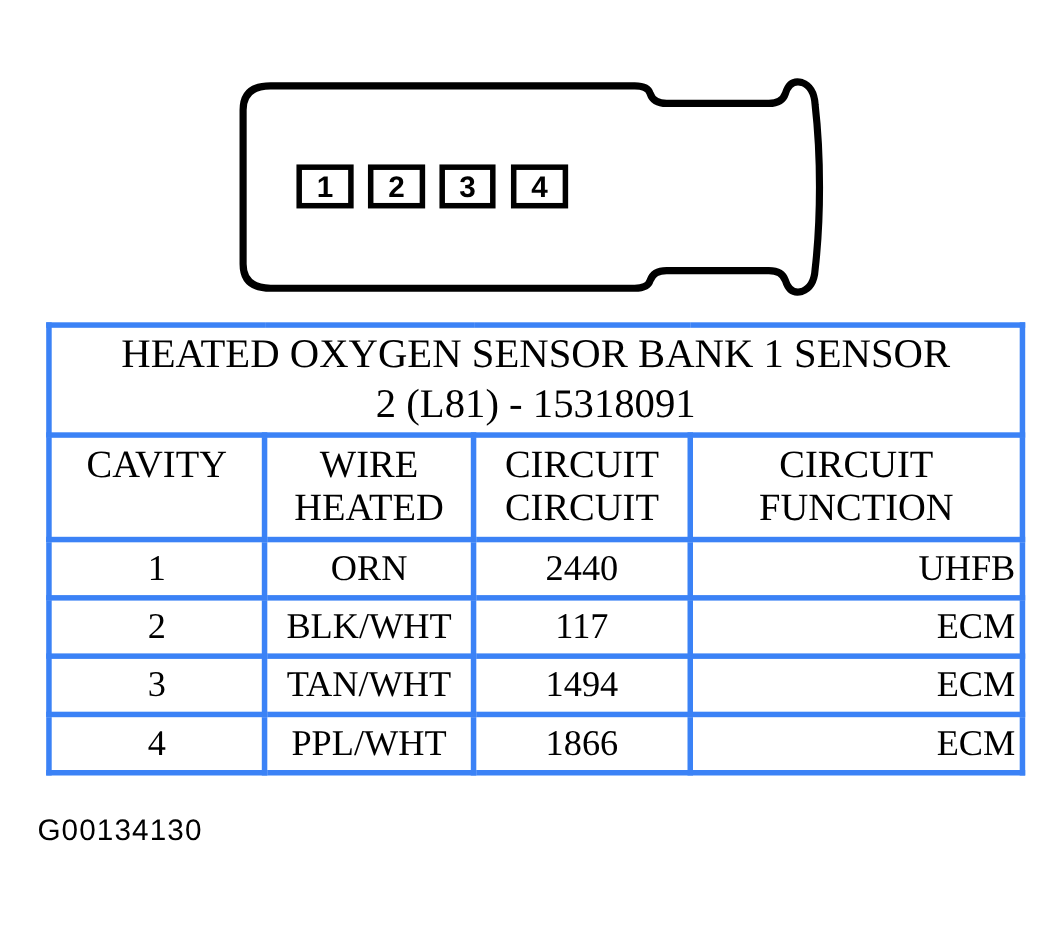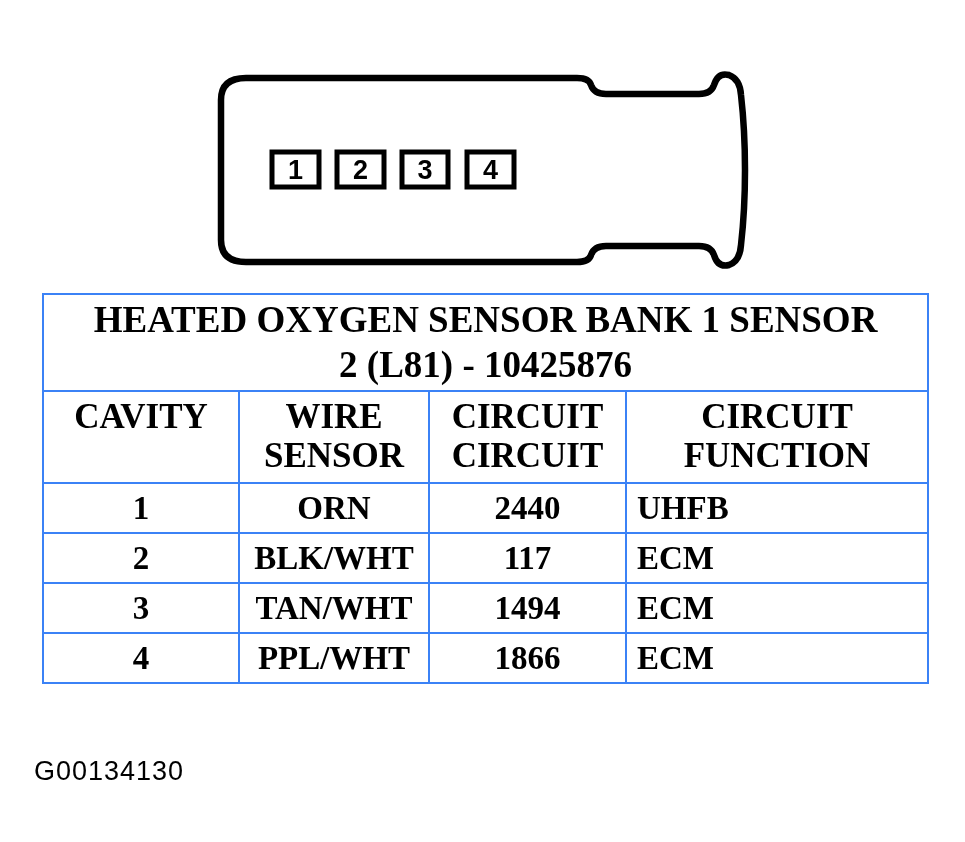--- a/index.html
+++ b/index.html
@@ -34,23 +34,23 @@
   
   table.pinout {
     position: absolute;
     left: 42px;
     top: 293px;
     width: 885px;
     border-collapse: collapse;
     table-layout: fixed;
   }
   table.pinout th, table.pinout td {
-    border: 2px solid #3b82f6;
+    border: 5px solid #3b82f6;
     font-family: "Liberation Serif", serif;
-    font-weight: bold;
+    font-weight: normal;
     overflow: hidden;
   }
   .title-cell {
     height: 91px;
     text-align: center;
     vertical-align: middle;
     font-size: 37px;
     line-height: 1.2;
     padding: 2px 4px;
   }
@@ -63,34 +63,33 @@
     padding: 5px 6px 0 6px;
   }
   .data-cell {
     height: 48px;
     font-size: 33px;
     text-align: center;
     vertical-align: middle;
     padding: 0 4px;
   }
   .data-cell.fn {
-    text-align: left;
+    text-align: right;
     padding-left: 10px;
   }
 
   
   .fig-code {
     position: absolute;
     left: 34px;
     top: 740px;
     font-family: "Liberation Sans", sans-serif;
     font-size: 27px;
     letter-spacing: 1px;
     color: #000000;
-    margin-top: 16px;
   }
 </style>
 </head>
 <body>
 
 <div class="page">
 
   <svg class="connector-svg" viewBox="0 0 965 285" aria-hidden="true">
 
     <path d="M 246 78
@@ -137,26 +136,26 @@
     <colgroup>
       <col style="width:196px">
       <col style="width:190px">
       <col style="width:197px">
       <col style="width:302px">
     </colgroup>
     <thead>
       <tr>
         <th class="title-cell" colspan="4">
           <div>HEATED OXYGEN SENSOR BANK 1 SENSOR</div>
-          <div>2 (L81) - 10425876</div>
+          <div>2 (L81) - 15318091</div>
         </th>
       </tr>
       <tr>
         <th class="col-header">CAVITY</th>
-        <th class="col-header">WIRE SENSOR</th>
+        <th class="col-header">WIRE HEATED</th>
         <th class="col-header">CIRCUIT CIRCUIT</th>
         <th class="col-header">CIRCUIT FUNCTION</th>
       </tr>
     </thead>
     <tbody>
       <tr>
         <td class="data-cell">1</td>
         <td class="data-cell">ORN</td>
         <td class="data-cell">2440</td>
         <td class="data-cell fn">UHFB</td>

